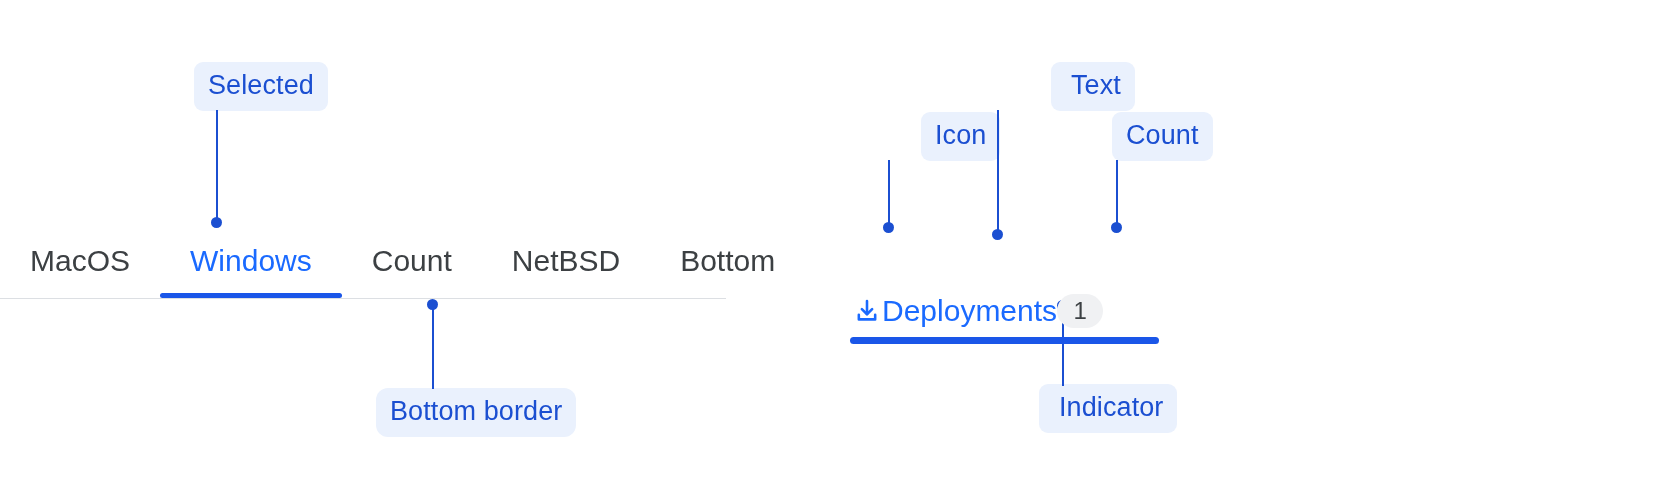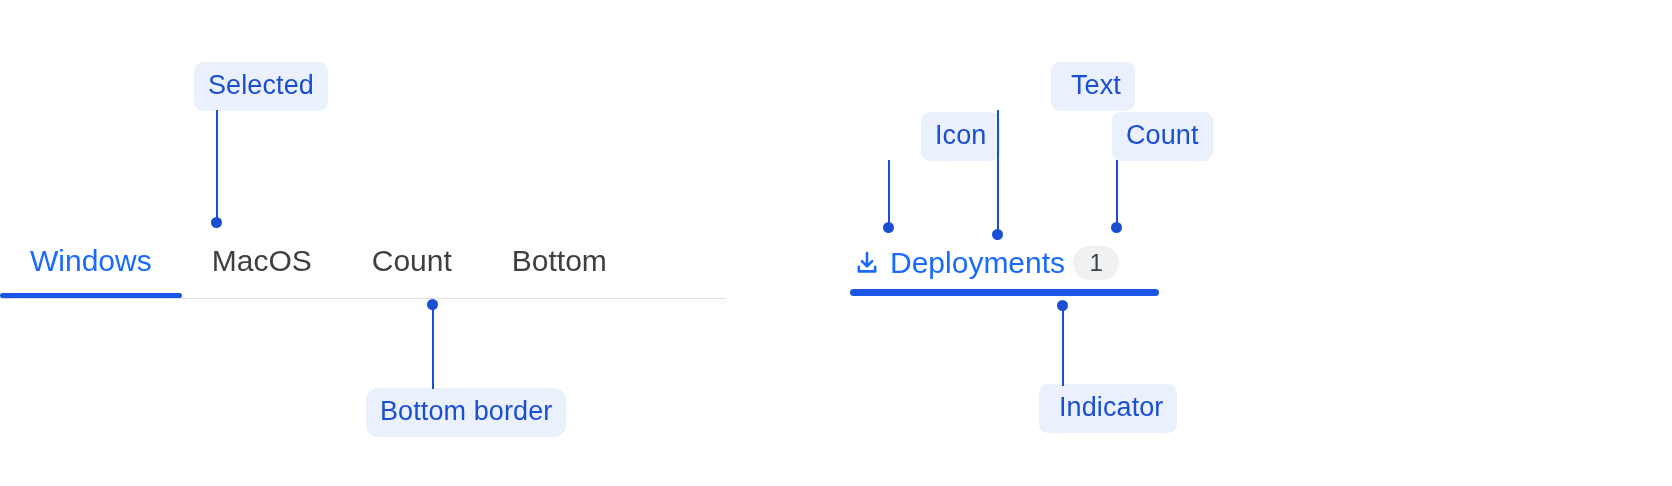--- a/index.html
+++ b/index.html
@@ -99,28 +99,29 @@
     position: absolute;
     left: 850px;
     top: 246px;
     width: 310px;
     height: 58px;
   }
   #deployments-tab {
     position: relative;
     display: flex;
     align-items: center;
-    gap: 8px;
+    gap: 0;
     padding: 0 2px 16px 2px;
     cursor: pointer;
     background: transparent;
     border: none;
     font-family: inherit;
     width: 100%;
     box-sizing: border-box;
+    margin-top: 48px;
   }
   #deployments-tab .tab-icon {
     display: inline-flex;
     align-items: center;
     justify-content: center;
     width: 30px;
     height: 30px;
     flex: 0 0 auto;
   }
   #deployments-tab .tab-label {
@@ -154,40 +155,43 @@
 </style>
 </head>
 <body>
 
 <div id="stage">
 
   <div class="callout" style="left:154px; top:62px;">Selected</div>
   <div class="connector" style="left:216px; top:110px; height:111px;"></div>
   <div class="dot" style="left:211px; top:217px;"></div>
 
-  <div class="callout" style="left:326px; top:388px;border-radius:12px;">Bottom border</div>
+  <div class="callout" style="left:336px; top:388px;border-radius:12px;">Bottom border</div>
   <div class="connector" style="left:432px; top:305px; height:84px;"></div>
   <div class="dot" style="left:427px; top:299px;"></div>
 
   <div id="tabbar-basic">
     <div class="rule"></div>
+
+    <button class="tab-basic">
+      <span>MacOS</span>
+    </button>
 
     <button class="tab-basic selected">
       <span>Windows</span>
       <span class="underline"></span>
     </button>
 
     <button class="tab-basic">
-      <span>MacOS</span>
-    </button>
-
-    <button class="tab-basic">
       <span>Count</span>
     </button>
 
+    <button class="tab-basic">
+      <span>NetBSD</span>
+    </button>
 
     <button class="tab-basic">
       <span>Bottom</span>
     </button>
   </div>
 
   <div class="callout" style="left:881px; top:112px;">Icon</div>
   <div class="connector" style="left:888px; top:160px; height:66px;"></div>
   <div class="dot" style="left:883px; top:222px;"></div>
 

